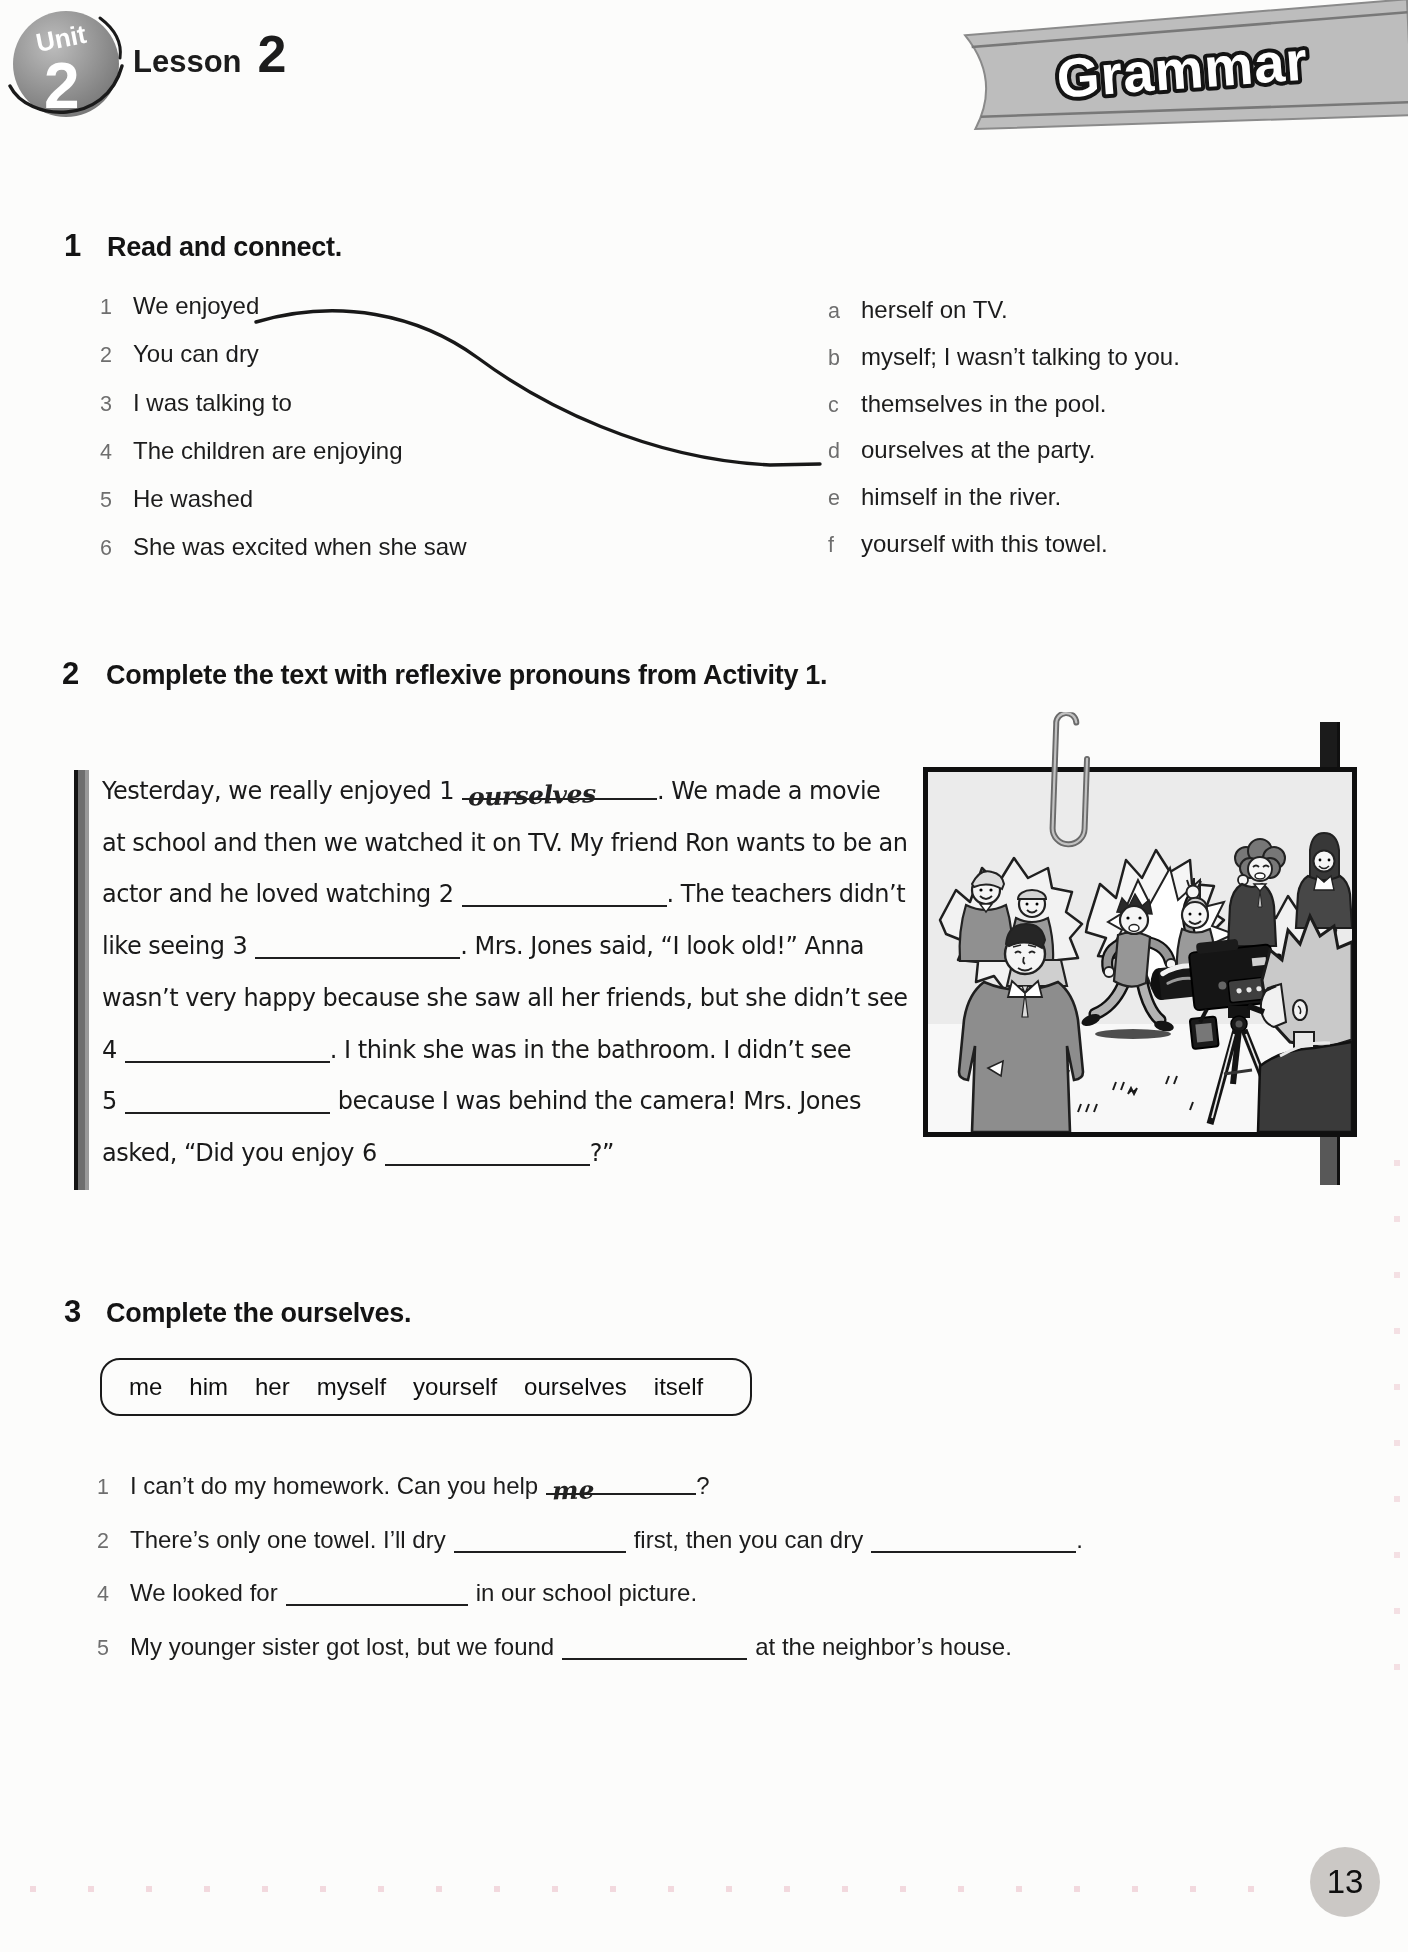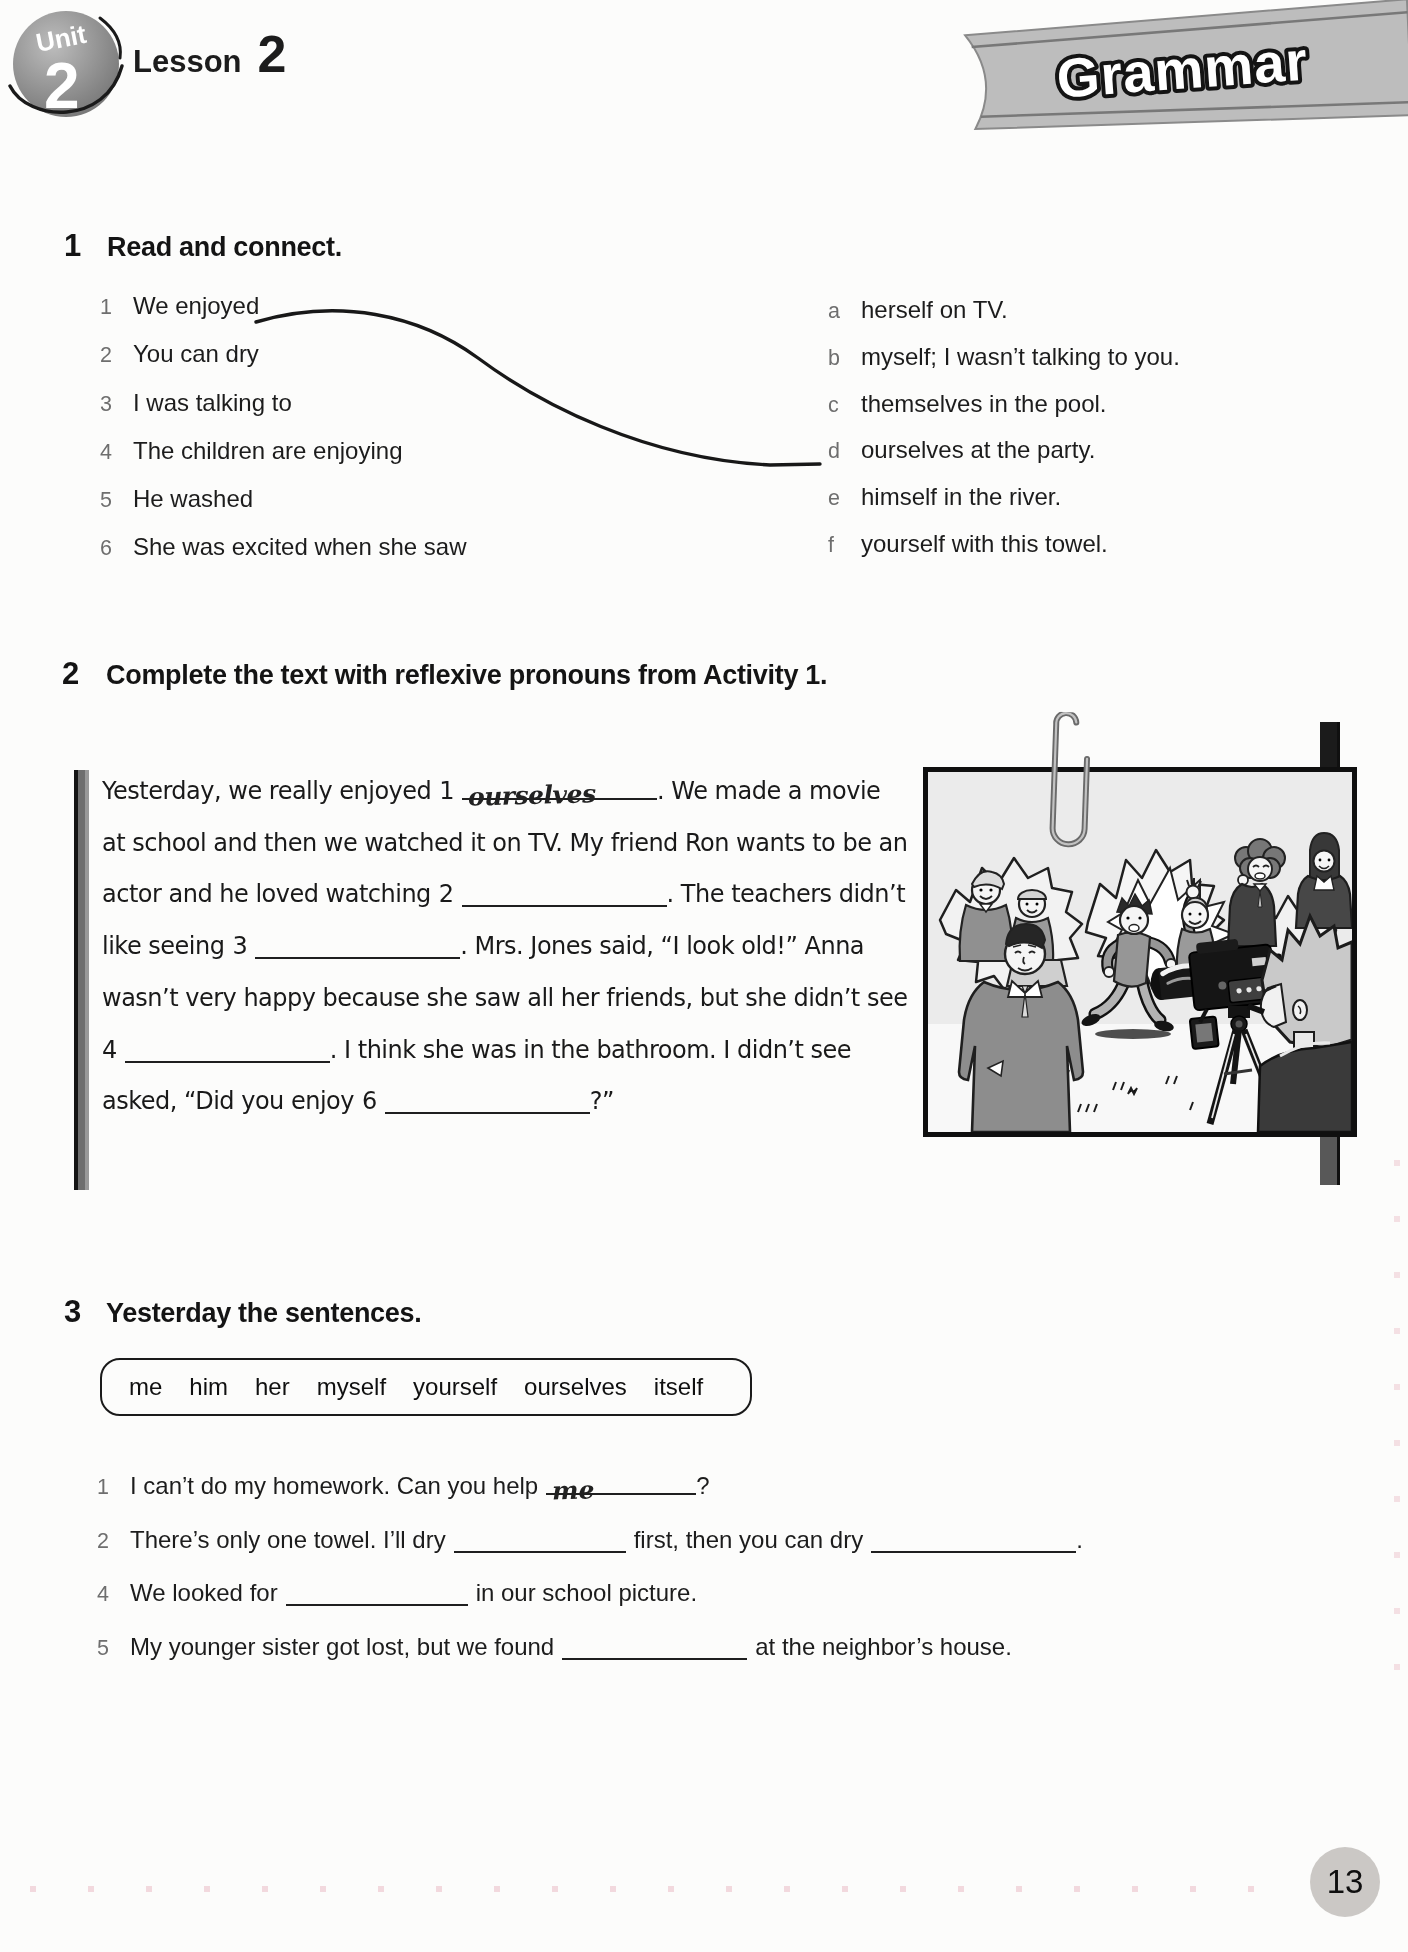--- a/index.html
+++ b/index.html
@@ -156,20 +156,21 @@
   <div class="abs left-bar"></div>
   <div class="abs right-bar"></div>
 
   <div class="abs para" style="left:102px;top:766px;width:830px;">
     <div><span class="mr">Yesterday, we really enjoyed</span><span class="mr">1</span><span class="blank w195"><i class="fill">ourselves</i></span><span>. We made a movie</span></div>
     <div><span>at school and then we watched it on TV. My friend Ron wants to be an</span></div>
     <div><span class="mr">actor and he loved watching</span><span class="mr">2</span><span class="blank w205"></span><span>. The teachers didn’t</span></div>
     <div><span class="mr">like seeing</span><span class="mr">3</span><span class="blank w205"></span><span>. Mrs. Jones said, “I look old!” Anna</span></div>
     <div><span>wasn’t very happy because she saw all her friends, but she didn’t see</span></div>
     <div><span class="mr">4</span><span class="blank w205"></span><span>. I think she was in the bathroom. I didn’t see</span></div>
+    <div><span class="mr">5</span><span class="blank w205 mr"></span><span>because I was behind the camera! Mrs. Jones</span></div>
     <div><span class="mr">asked, “Did you enjoy</span><span class="mr">6</span><span class="blank w205"></span><span>?”</span></div>
   </div>
 
   <div class="abs illus">
     <svg width="424" height="360" viewBox="0 0 424 360">
       <rect width="424" height="360" fill="#ebebeb"></rect>
       <rect y="252" width="424" height="108" fill="#f8f8f8"></rect>
 
       <polygon points="12,148 28,118 42,130 54,96 70,112 86,86 100,106 120,96 124,116 144,120 138,140 154,152 142,166 150,186 130,188 132,206 114,200 106,218 90,206 78,220 66,204 48,210 50,190 30,188 38,170 18,162" fill="#f2f2f2" stroke="#1f1f1f" stroke-width="2.5" stroke-linejoin="round"></polygon>
       <polygon points="160,150 172,112 188,126 198,88 214,106 228,78 242,100 262,88 264,112 286,114 278,136 296,148 282,162 290,182 270,182 272,200 254,194 246,210 230,200 218,214 206,198 188,204 190,186 170,184 178,166 158,160" fill="#f5f5f5" stroke="#1f1f1f" stroke-width="2.5" stroke-linejoin="round"></polygon>
@@ -323,21 +324,21 @@
       </g>
     </svg>
   </div>
 
   <svg class="abs clip" width="58" height="152" viewBox="0 0 58 152">
     <path d="M42,10 a10,10 0 0 0 -20,2 v104 a16,16 0 0 0 32,0 V46" fill="none" stroke="#6a6a6a" stroke-width="6" stroke-linecap="round"></path>
     <path d="M42,10 a10,10 0 0 0 -20,2 v104 a16,16 0 0 0 32,0 V46" fill="none" stroke="#c2c2c2" stroke-width="2.2" stroke-linecap="round"></path>
   </svg>
 
   <div class="abs actnum" style="left:64px;top:1294px;">3</div>
-  <div class="abs acttitle" style="left:106px;top:1298px;">Yesterday the sentences.</div>
+  <div class="abs acttitle" style="left:106px;top:1298px;">Complete the ourselves.</div>
 
   <div class="abs bank">
     <span>me</span>
     <span>him</span>
     <span>her</span>
     <span>myself</span>
     <span>yourself</span>
     <span>ourselves</span>
     <span>itself</span>
   </div>

